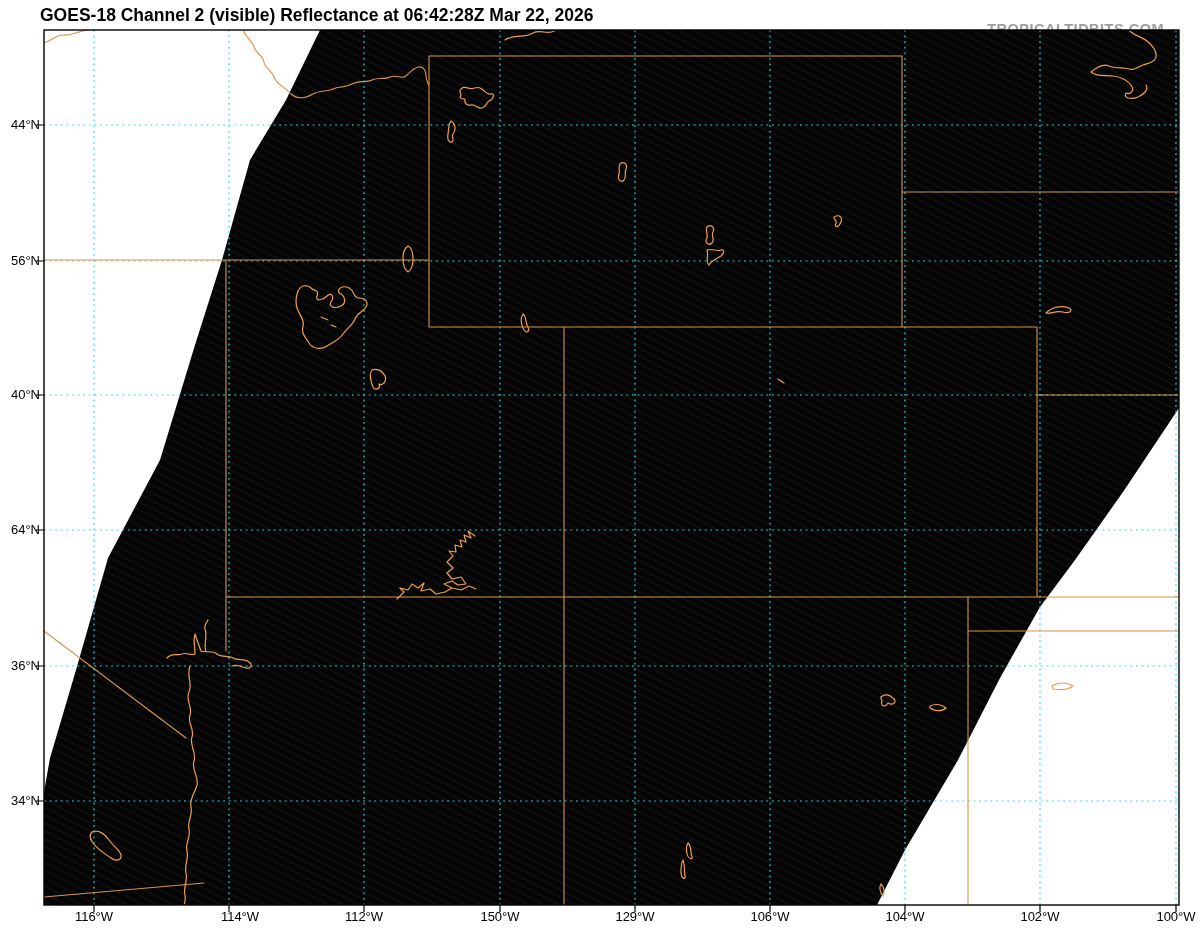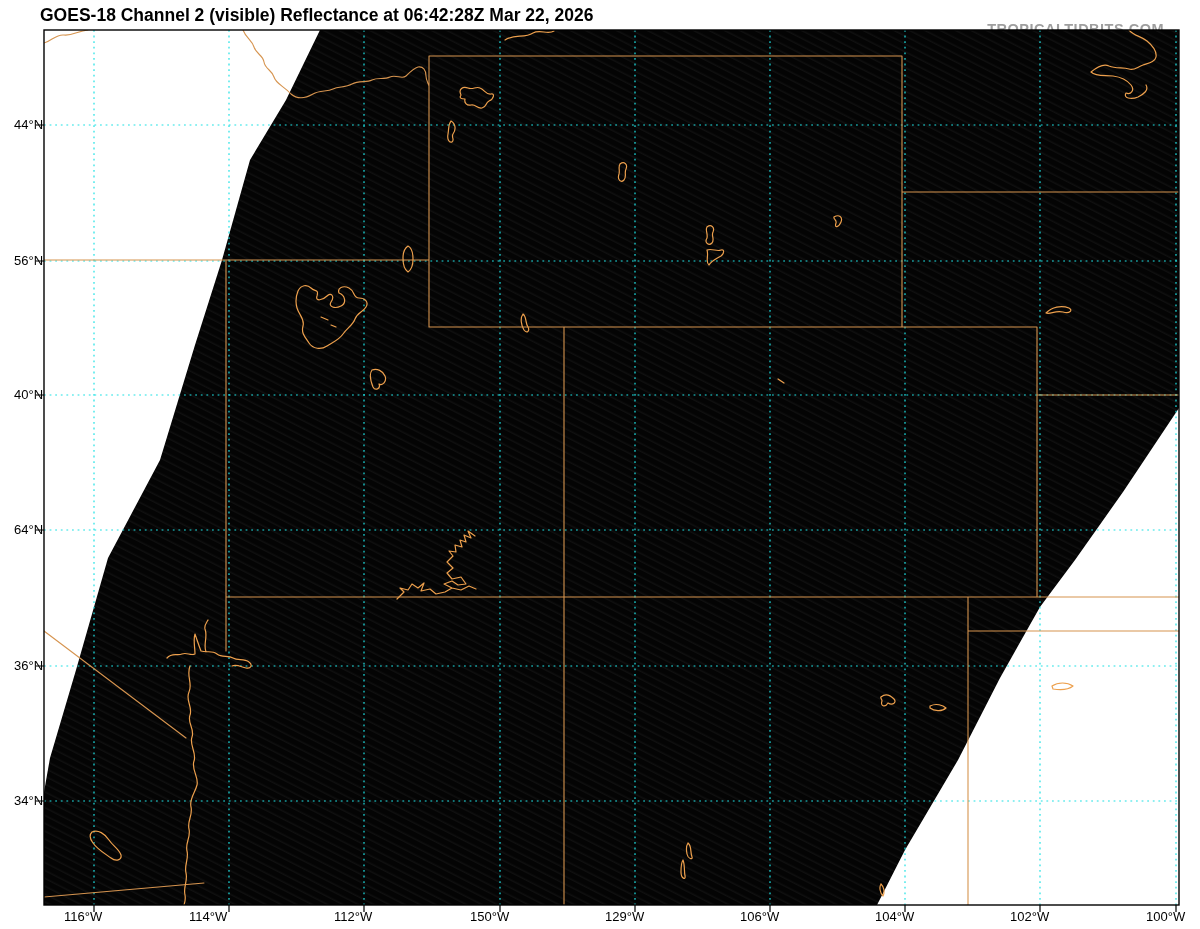--- a/index.html
+++ b/index.html
@@ -3,23 +3,23 @@
 <meta charset="utf-8">
 <style>
   html,body{margin:0;padding:0;background:#ffffff;}
   .fig{position:relative;width:1200px;height:929px;background:#fff;
        font-family:Liberation Sans, sans-serif;overflow:hidden;}
   .fig-title{position:absolute;left:40px;top:5px;font-size:17.5px;font-weight:bold;
              color:var(--c-label,#000);white-space:nowrap;}
   .watermark{position:absolute;right:36px;top:21px;font-size:14.5px;font-weight:bold;
              letter-spacing:.5px;color:var(--c-watermark,#9e9e9e);white-space:nowrap;}
   svg.map{position:absolute;left:0;top:0;}
-  .ylab{position:absolute;left:14px;width:36px;font-size:13px;
+  .ylab{position:absolute;left:4px;width:36px;text-align:right;font-size:13px;
         color:var(--c-label,#000);line-height:15px;}
-  .xlab{position:absolute;width:60px;text-align:left;font-size:13px;top:909px;
+  .xlab{position:absolute;width:60px;text-align:center;font-size:13px;top:909px;
         color:var(--c-label,#000);line-height:15px;}
   .grat{stroke:var(--c-graticule,#1fe2e4);stroke-width:1.2;stroke-dasharray:1.8 3.8;fill:none;}
   .sborder{stroke:var(--c-border,#d6944f);stroke-width:1.1;fill:none;stroke-linejoin:round;stroke-linecap:round;}
   .water{stroke:var(--c-water,#eda04d);stroke-width:1.2;fill:none;stroke-linejoin:round;stroke-linecap:round;}
   .ticks{stroke:var(--c-label,#000);stroke-width:1.2;}
   .frame{stroke:#000;stroke-width:1.4;fill:none;}
 </style>
 </head>
 <body>
 
@@ -116,21 +116,21 @@
     <span class="ylab" style="top:117px">44°N</span>
     <span class="ylab" style="top:253px">56°N</span>
     <span class="ylab" style="top:387px">40°N</span>
     <span class="ylab" style="top:522px">64°N</span>
     <span class="ylab" style="top:658px">36°N</span>
     <span class="ylab" style="top:793px">34°N</span>
   </div>
 
   <div>
     <span class="xlab" style="left:64px">116°W</span>
-    <span class="xlab" style="left:189px">114°W</span>
+    <span class="xlab" style="left:210px">114°W</span>
     <span class="xlab" style="left:334px">112°W</span>
     <span class="xlab" style="left:470px">150°W</span>
     <span class="xlab" style="left:605px">129°W</span>
     <span class="xlab" style="left:740px">106°W</span>
     <span class="xlab" style="left:875px">104°W</span>
     <span class="xlab" style="left:1010px">102°W</span>
     <span class="xlab" style="left:1146px">100°W</span>
   </div>
 
 </div>

